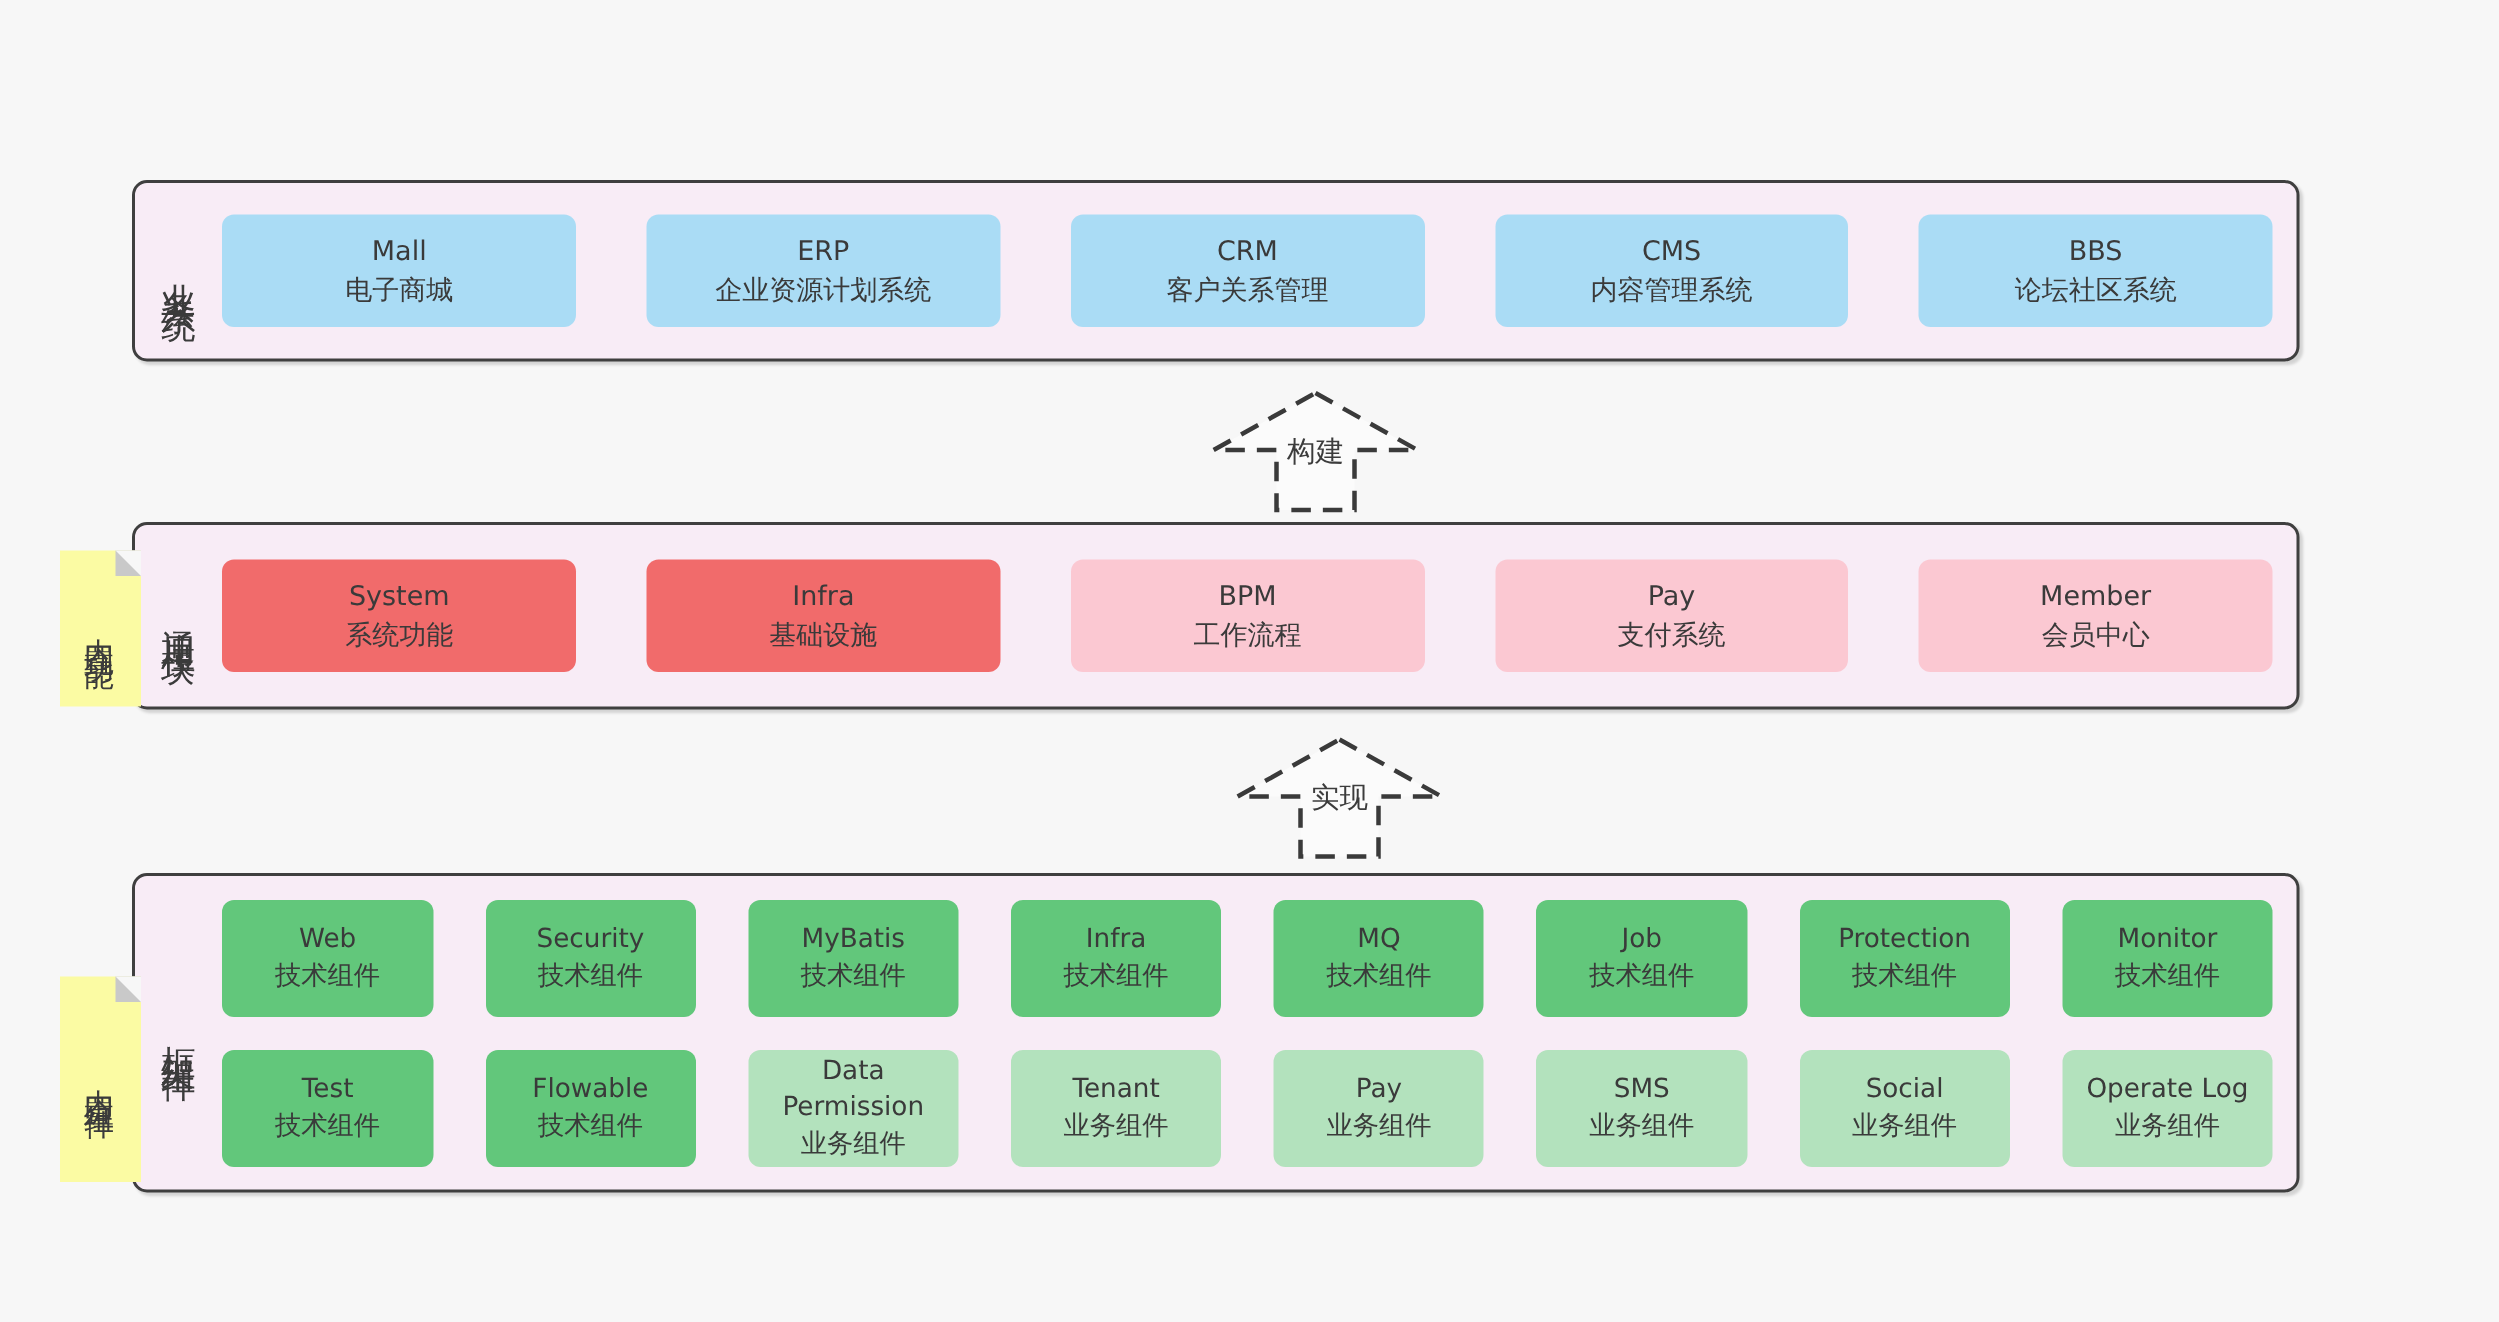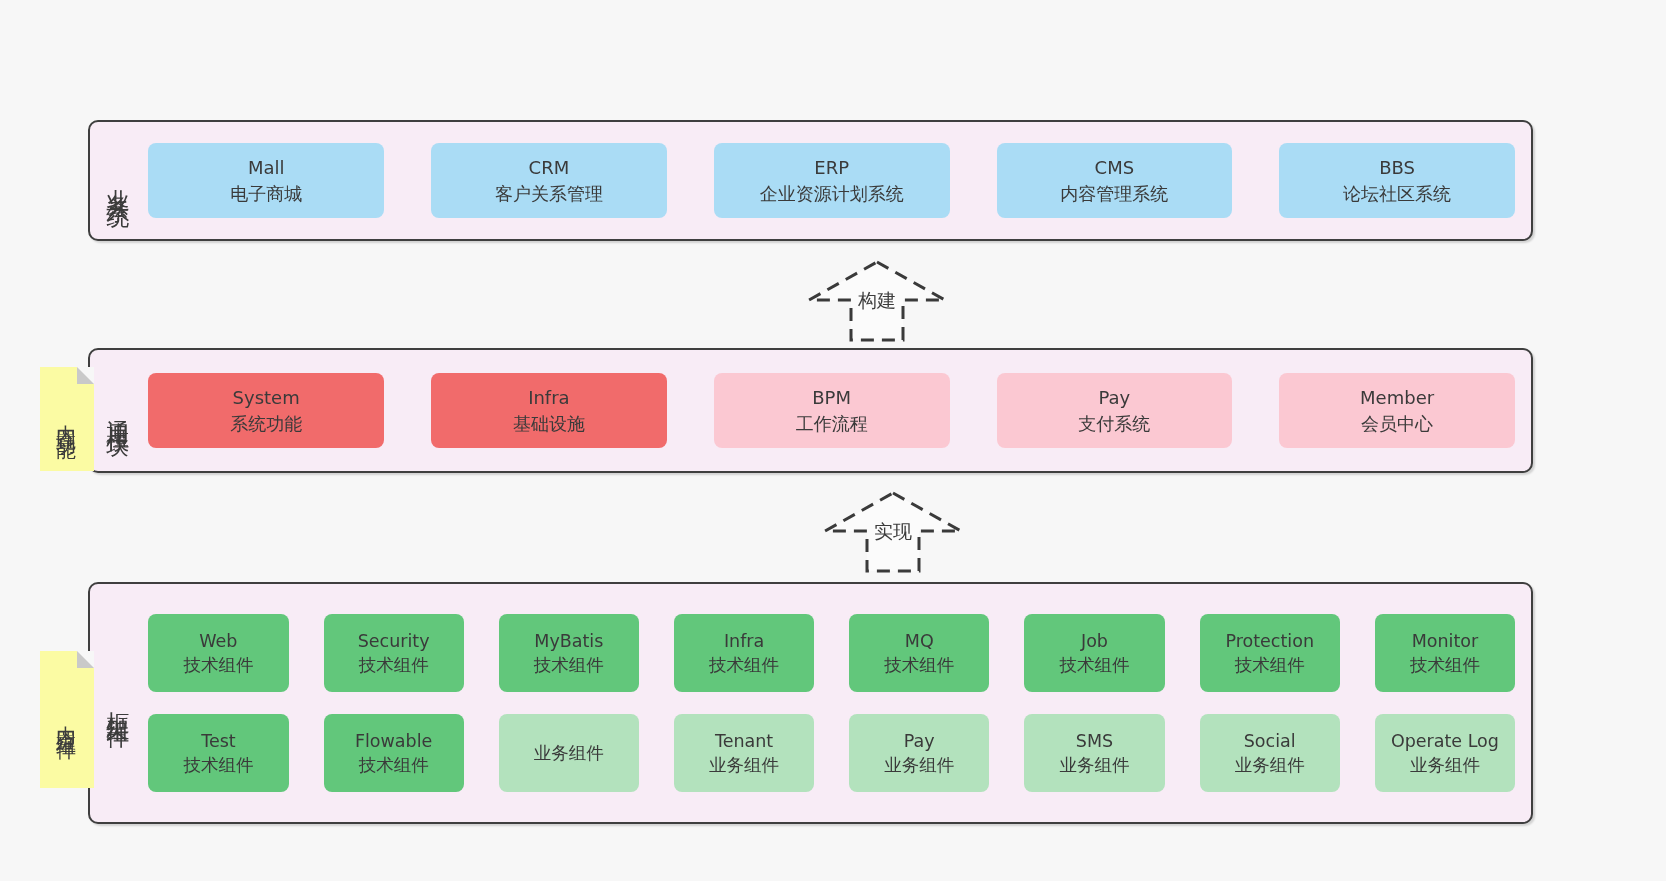--- a/index.html
+++ b/index.html
@@ -13,21 +13,21 @@
     position:absolute;left:88px;width:1445px;box-sizing:border-box;
     background:var(--container-bg,#f8ecf6);
     border:2px solid var(--container-border,#3f3f3f);
     border-radius:10px;
     box-shadow:2px 2px 2px rgba(0,0,0,.15);
     display:flex;align-items:center;
     padding:0 16px 0 15px;
   }
   .layer-business{top:120px;height:121px;}
   .layer-modules{top:348px;height:125px;}
-  .layer-components{top:582px;height:242px;}
+  .layer-components{top:582px;height:213px;}
   .v-label{
     flex:none;writing-mode:vertical-rl;text-orientation:upright;
     font-size:23px;letter-spacing:5px;color:#3b3b3b;
     margin-right:18px;line-height:1.1;
   }
   .row{flex:1;display:flex;gap:47px;}
   .rows{flex:1;display:flex;flex-direction:column;gap:22px;}
   .rows .row{gap:35px;}
   .box{
     flex:1;height:75px;border-radius:8px;
@@ -69,26 +69,26 @@
 <body>
 
 <div class="layer layer-business">
   <div class="v-label">业务系统</div>
   <div class="row">
     <div class="box blue">
       <div>Mall</div>
       <div>电子商城</div>
     </div>
     <div class="box blue">
+      <div>ERP</div>
+      <div>企业资源计划系统</div>
+    </div>
+    <div class="box blue">
       <div>CRM</div>
       <div>客户关系管理</div>
-    </div>
-    <div class="box blue">
-      <div>ERP</div>
-      <div>企业资源计划系统</div>
     </div>
     <div class="box blue">
       <div>CMS</div>
       <div>内容管理系统</div>
     </div>
     <div class="box blue">
       <div>BBS</div>
       <div>论坛社区系统</div>
     </div>
   </div>
@@ -182,20 +182,21 @@
     <div class="row">
       <div class="box green">
         <div>Test</div>
         <div>技术组件</div>
       </div>
       <div class="box green">
         <div>Flowable</div>
         <div>技术组件</div>
       </div>
       <div class="box green-light">
+        <div>Data Permission</div>
         <div>业务组件</div>
       </div>
       <div class="box green-light">
         <div>Tenant</div>
         <div>业务组件</div>
       </div>
       <div class="box green-light">
         <div>Pay</div>
         <div>业务组件</div>
       </div>

